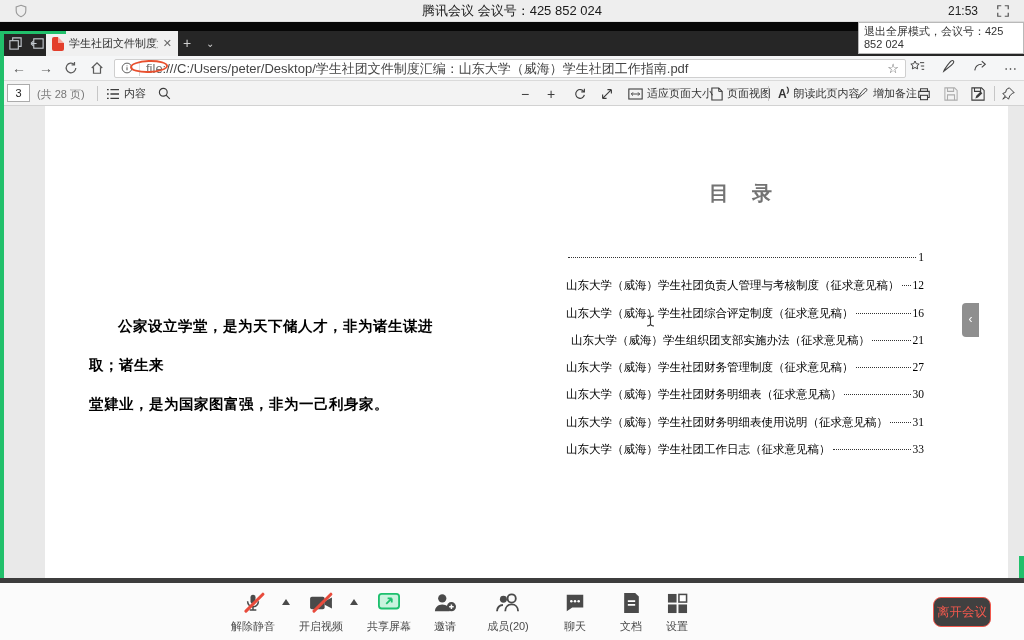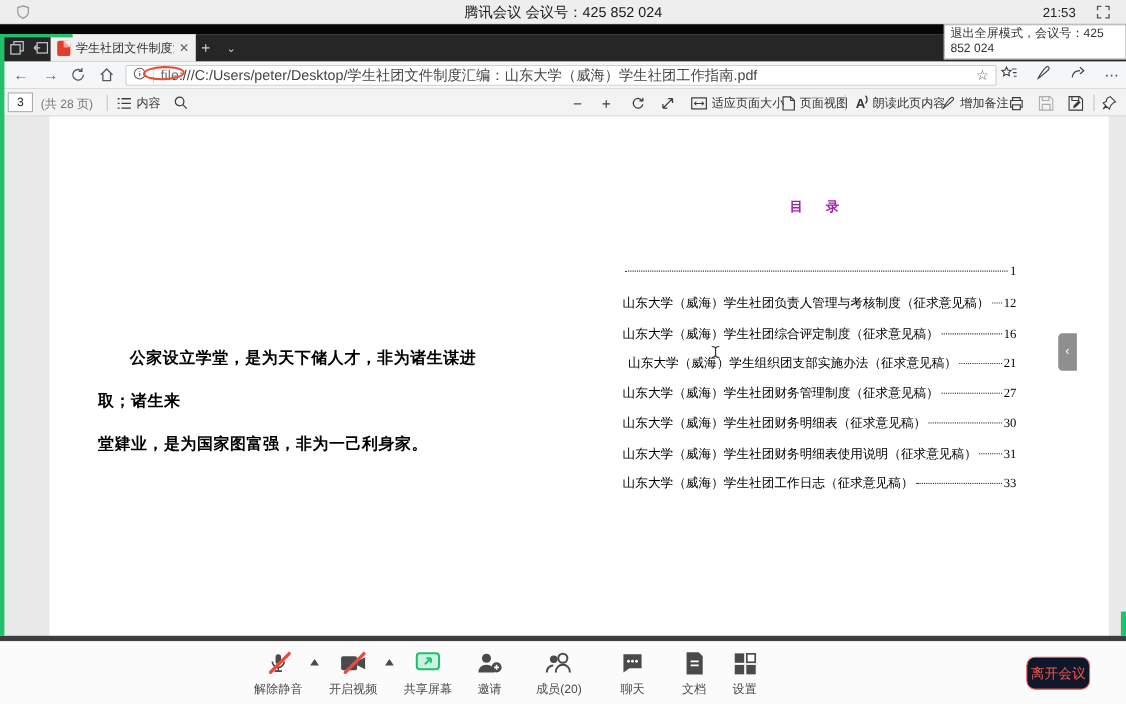--- a/index.html
+++ b/index.html
@@ -52,21 +52,21 @@
   .glyph { font-size:14px; color:#3c3c3c; }
   .grayed { opacity:.38; }
 
   
   .viewer { top:106px; left:0; width:1024px; height:472px; background:#e9e9e9; }
   .page { left:45px; top:0; width:963px; height:472px; background:#fff; }
   .quote { left:44px; top:201px; width:372px; font-weight:bold; font-size:14.5px; line-height:39px; color:#000; letter-spacing:.5px; font-family:"Liberation Sans",sans-serif; }
   .quote .l1 { text-indent:29px; }
   .quote .attr { margin-top:12px; text-align:right; }
   .toc { left:521px; top:74px; width:358px; font-family:"Liberation Serif",serif; }
-  .toc-title { text-align:center; font-weight:bold; font-size:12px; letter-spacing:9px; color:#a21caf; margin-bottom:44px; }
+  .toc-title { text-align:center; font-weight:bold; font-size:20px; letter-spacing:9px; color:#737373; margin-bottom:44px; }
   .toc-row { display:flex; align-items:baseline; height:27.3px; font-size:11.5px; color:#000; }
   .toc-row:nth-of-type(5) { padding-left:5px; } 
   .toc-dots { flex:1; border-bottom:1.4px dotted #333; margin:0 2px; transform:translateY(-3px); }
   .toc-ttl { white-space:nowrap; }
   .side-toggle { left:962px; top:197px; width:17px; height:34px; background:#8f8f8f; border-radius:4px 0 0 4px; color:#fff; font-size:12px; text-align:center; line-height:32px; }
   .cursor-ibeam { left:601px; top:208px; }
 
   
   .green-left { left:0; top:31px; width:4px; height:547px; background:#21c06b; z-index:50; }
   .green-top { left:0; top:31px; width:66px; height:3px; background:#21c06b; z-index:50; }
@@ -74,21 +74,21 @@
 
   .darkstrip { top:578px; left:0; width:1024px; height:5px; background:#3d3d3d; }
 
   
   .meetbar { top:583px; left:0; width:1024px; height:57px; background:#fbfbfb; }
   .mt-item { position:absolute; top:8px; transform:translateX(-50%); text-align:center; width:64px; }
   .mt-icon { height:24px; display:flex; justify-content:center; align-items:center; position:relative; }
   .mt-label { font-size:11px; color:#4a4a4a; margin-top:4px; white-space:nowrap; }
   .slash { position:absolute; left:50%; top:-2px; width:2.5px; height:27px; background:#e84b3c; transform:rotate(45deg); border-radius:2px; }
   .caret { position:absolute; top:16px; width:0; height:0; border-left:4.5px solid transparent; border-right:4.5px solid transparent; border-bottom:6px solid #4a4a4a; }
-  .leave-btn { left:933px; top:14px; position:absolute; width:58px; height:30px; background:#0f172a; border:1px solid #f2584d; border-radius:8px; color:#f2584d; font-size:12.5px; display:flex; align-items:center; justify-content:center; }
+  .leave-btn { left:933px; top:14px; position:absolute; width:58px; height:30px; background:#404040; border:1px solid #f2584d; border-radius:8px; color:#f2584d; font-size:12.5px; display:flex; align-items:center; justify-content:center; }
 </style>
 </head>
 <body>
 
 <div class="abs topbar">
   <span class="abs shield">
     <svg width="14" height="14" viewBox="0 0 16 16">
         <path d="M8 1.5l5.5 1.8v4.4c0 3.6-2.8 5.7-5.5 6.8-2.7-1.1-5.5-3.2-5.5-6.8V3.3z" fill="none" stroke="#9a9a9a" stroke-width="1.3"></path>
       </svg>
   </span>

